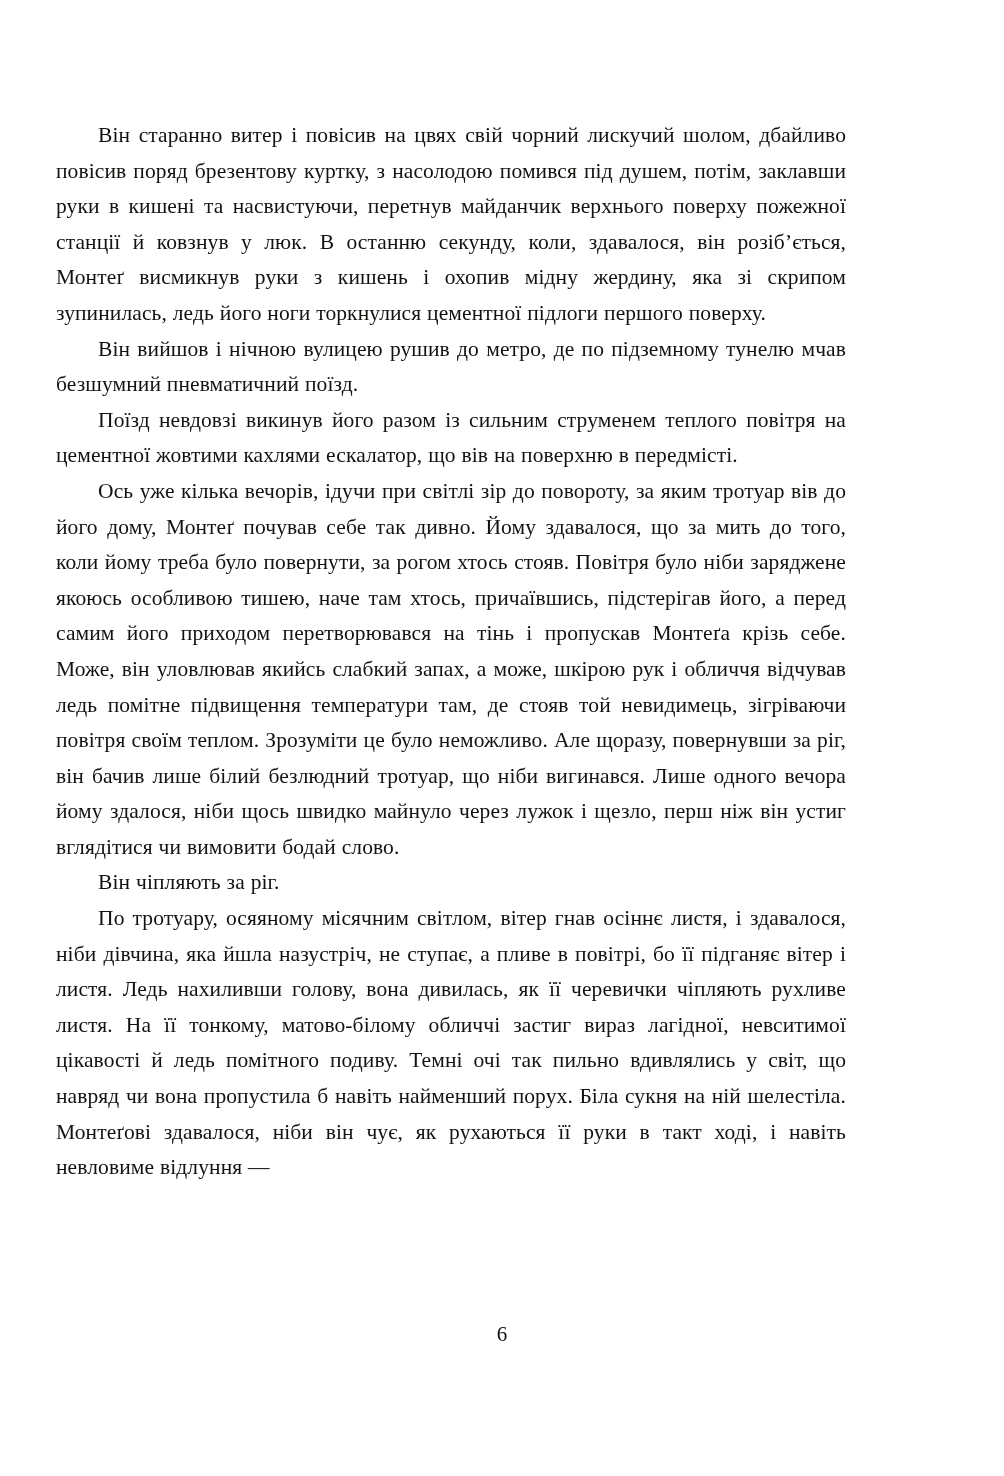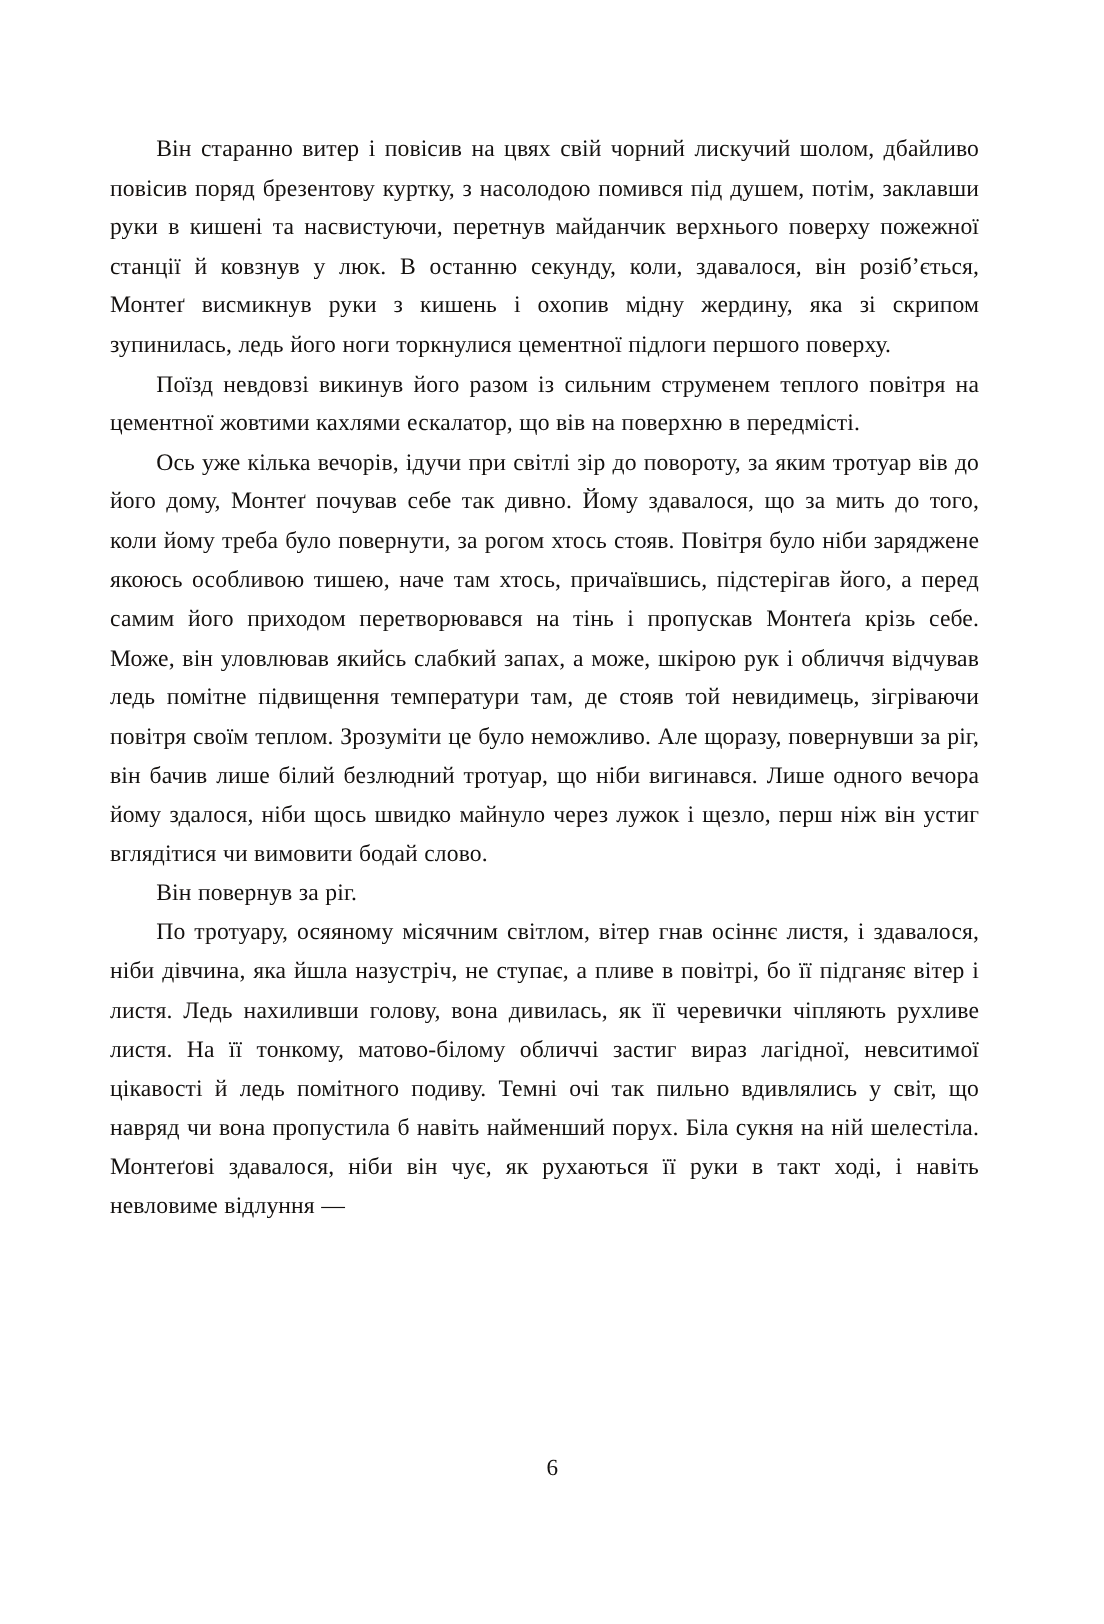--- a/index.html
+++ b/index.html
@@ -12,21 +12,21 @@
     width: 1004px;
     height: 1476px;
     font-family: "Liberation Serif", "DejaVu Serif", serif;
     color: #14110f;
   }
   .page {
     position: relative;
     width: 1004px;
     height: 1476px;
     box-sizing: border-box;
-    padding: 118px 90px 0 100px;
+    padding: 118px 90px 0 56px;
     background: #ffffff;
   }
   .text-block {
     width: 790px;
   }
   .para {
     margin: 0;
     text-indent: 42px;
     text-align: justify;
     font-size: 21.5px;
@@ -46,19 +46,20 @@
     line-height: 24px;
     color: #14110f;
   }
 </style>
 </head>
 <body>
 
 <div class="page">
   <div class="text-block">
     <p class="para">Він старанно витер і повісив на цвях свій чорний лискучий шолом, дбайливо повісив поряд брезентову куртку, з насолодою помився під душем, потім, заклавши руки в кишені та насвистуючи, перетнув майданчик верх­нього поверху пожежної станції й ковзнув у люк. В останню секунду, коли, здавалося, він розіб’ється, Монтеґ висмикнув руки з кишень і охопив мідну жердину, яка зі скрипом зупинилась, ледь його ноги торкнулися цементної підлоги першого поверху.</p>
+    <p class="para">Він вийшов і нічною вулицею рушив до метро, де по підземному тунелю мчав безшумний пневматичний поїзд.</p>
     <p class="para">Поїзд невдовзі викинув його разом із сильним струменем теплого повітря на цементної жовтими кахлями ескалатор, що вів на поверхню в передмісті.</p>
     <p class="para">Ось уже кілька вечорів, ідучи при світлі зір до повороту, за яким тротуар вів до його дому, Монтеґ почував себе так дивно. Йому здавалося, що за мить до того, коли йому треба було повернути, за рогом хтось стояв. По­вітря було ніби заряджене якоюсь особливою тишею, наче там хтось, при­чаївшись, підстерігав його, а перед самим його приходом перетворювався на тінь і пропускав Монтеґа крізь себе. Може, він уловлював якийсь слабкий запах, а може, шкірою рук і обличчя відчував ледь помітне підвищення температури там, де стояв той невидимець, зігріваючи повітря своїм теплом. Зрозуміти це було неможливо. Але щоразу, повернувши за ріг, він бачив лише білий безлюдний тротуар, що ніби вигинався. Лише одного вечора йому здалося, ніби щось швидко майнуло через лужок і щезло, перш ніж він устиг вглядітися чи вимовити бодай слово.</p>
-    <p class="para">Він повернув за ріг.</p>
+    <p class="para">Він чіпляють за ріг.</p>
     <p class="para">По тротуару, осяяному місячним світлом, вітер гнав осіннє листя, і зда­валося, ніби дівчина, яка йшла назустріч, не ступає, а пливе в повітрі, бо її підганяє вітер і листя. Ледь нахиливши голову, вона дивилась, як її черевички чіпляють рухливе листя. На її тонкому, матово-білому обличчі застиг вираз лагідної, невситимої цікавості й ледь помітного подиву. Темні очі так пильно вдивлялись у світ, що навряд чи вона пропустила б навіть найменший порух. Біла сукня на ній шелестіла. Монтеґові здавалося, ніби він чує, як рухаються її руки в такт ході, і навіть невловиме відлуння —</p>
   </div>
   <div class="page-number">6</div>
 </div>
 
 </body></html>

